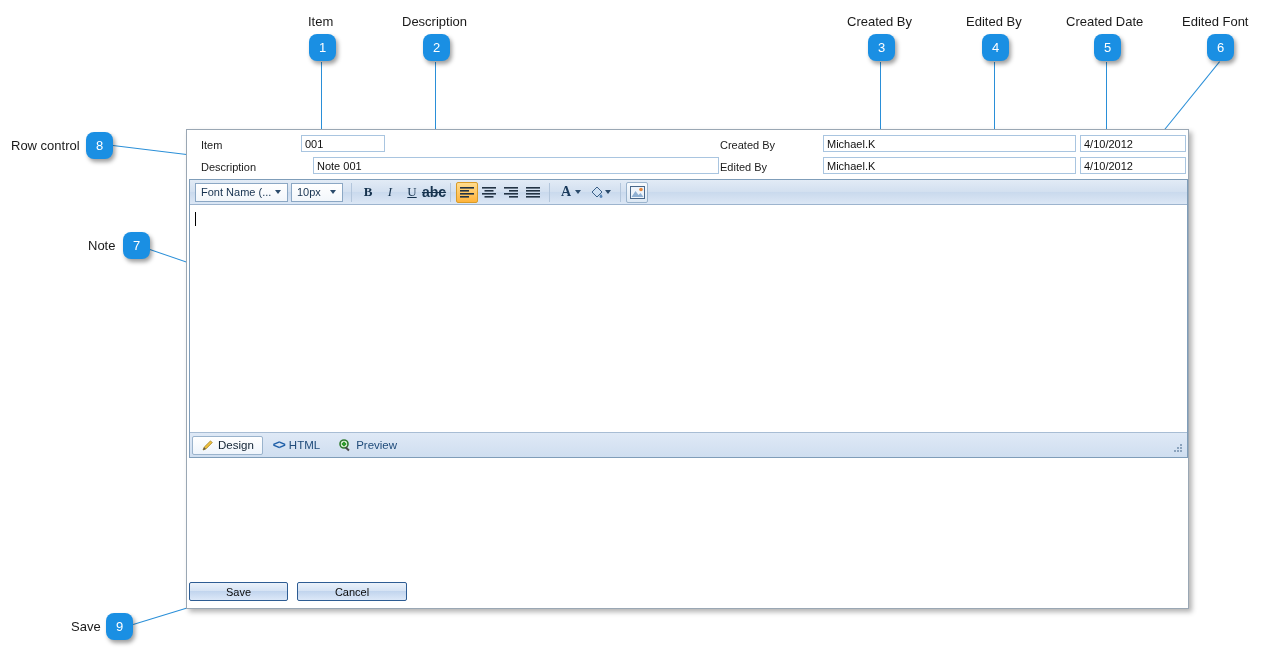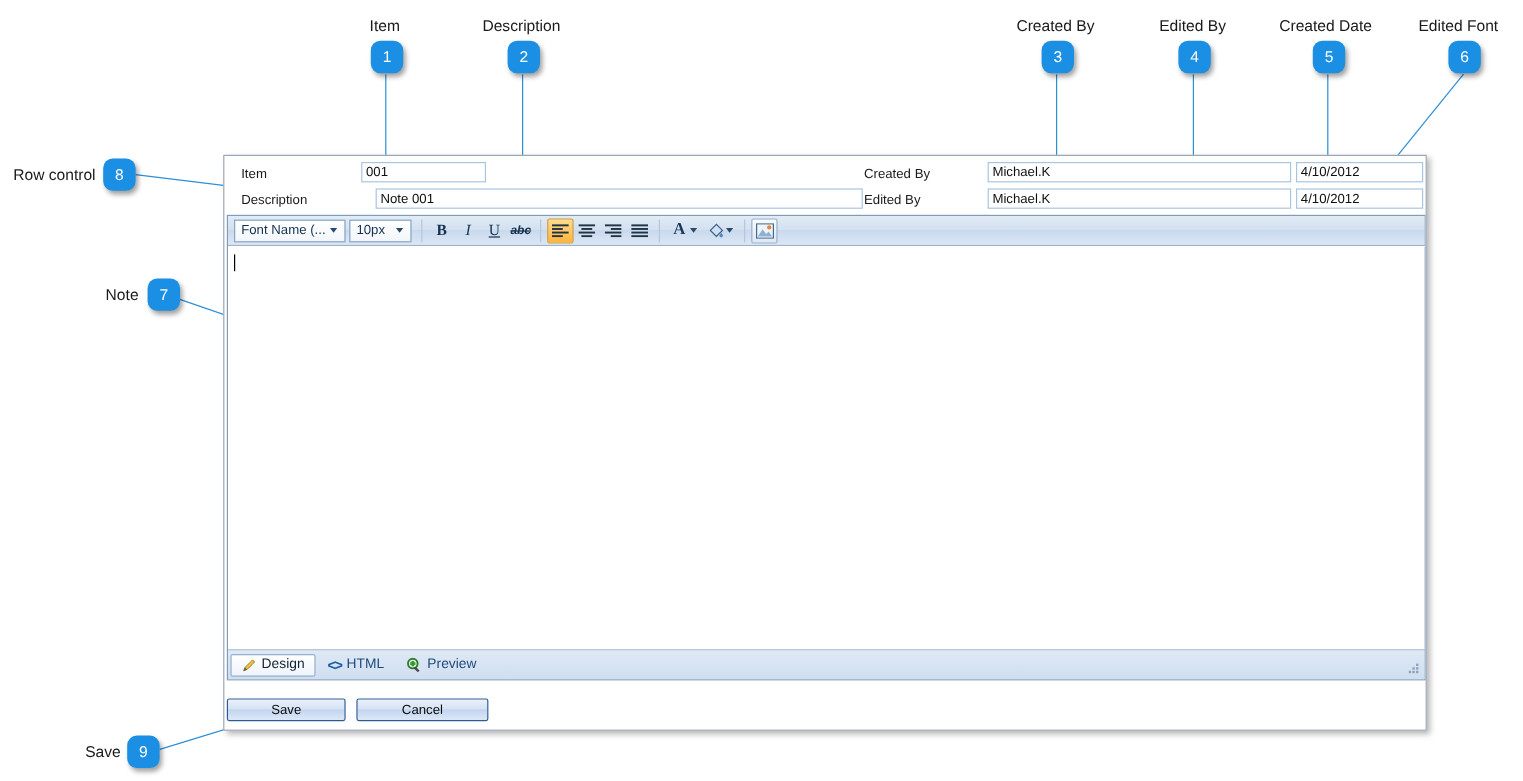--- a/index.html
+++ b/index.html
@@ -36,21 +36,21 @@
     position:absolute;font-size:11px;color:#1b1b1b;line-height:13px;
   }
   .fld-box{
     position:absolute;border:1px solid #a9c5e0;background:#fff;
     box-sizing:border-box;height:17px;font-size:11px;color:#101010;
     padding:1px 3px;line-height:14px;overflow:hidden;white-space:nowrap;
   }
 
   
   #editor{
-    position:absolute;left:2px;top:49px;width:999px;height:388px;
+    position:absolute;left:2px;top:49px;width:999px;height:279px;
     border:1px solid #7f9db9;box-sizing:border-box;background:#fff;
   }
   .toolbar{
     height:25px;box-sizing:border-box;
     background:linear-gradient(to bottom,#e2ebf6 0%,#d3e0f0 48%,#c9d9ed 50%,#dce7f5 100%);
     border-bottom:1px solid #9db4ce;display:flex;align-items:center;gap:0;padding:0 2px;
   }
   .tb-group{display:flex;align-items:center;padding:0 3px;}
   .tb-sep{width:1px;height:19px;background:#b3c6dc;margin:0 2px;}
   .combo{
@@ -142,21 +142,21 @@
   <div class="badge" style="left:1094px;top:34px;">5</div>
   <div class="badge" style="left:1207px;top:34px;">6</div>
   <div class="badge" style="left:123px;top:232px;">7</div>
   <div class="badge" style="left:86px;top:132px;">8</div>
   <div class="badge" style="left:106px;top:613px;">9</div>
 
   <div id="panel">
 
     <div class="form-area">
       <div class="fld-label" style="left:14px;top:9px;">Item</div>
-      <div class="fld-box" style="left:114px;top:5px;width:104px;">001</div>
+      <div class="fld-box" style="left:114px;top:5px;width:84px;">001</div>
 
       <div class="fld-label" style="left:14px;top:31px;">Description</div>
       <div class="fld-box" style="left:126px;top:27px;width:406px;">Note 001</div>
 
       <div class="fld-label" style="left:533px;top:9px;">Created By</div>
       <div class="fld-box" style="left:636px;top:5px;width:253px;">Michael.K</div>
       <div class="fld-box" style="left:893px;top:5px;width:106px;">4/10/2012</div>
 
       <div class="fld-label" style="left:533px;top:31px;">Edited By</div>
       <div class="fld-box" style="left:636px;top:27px;width:253px;">Michael.K</div>
@@ -183,21 +183,21 @@
           <div class="tb-btn">
               <b style="font-family:'Liberation Serif',serif;font-size:13px;">B</b>
             </div>
           <div class="tb-btn">
               <i style="font-family:'Liberation Serif',serif;font-size:13px;">I</i>
             </div>
           <div class="tb-btn">
               <u style="font-family:'Liberation Serif',serif;font-size:13px;">U</u>
             </div>
           <div class="tb-btn">
-              <span style="font-size:10px;font-weight:bold;text-decoration:line-through;font-style:italic;">abc</span>
+              <span style="font-size:14px;font-weight:bold;text-decoration:line-through;">abc</span>
             </div>
         </div>
 
         <div class="tb-sep"></div>
 
         <div class="tb-group">
           <div class="tb-btn on">
             <svg width="14" height="12">
               <rect x="0" y="1" width="14" height="1.6" fill="#234"></rect>
                 <rect x="0" y="4" width="9" height="1.6" fill="#234"></rect>

